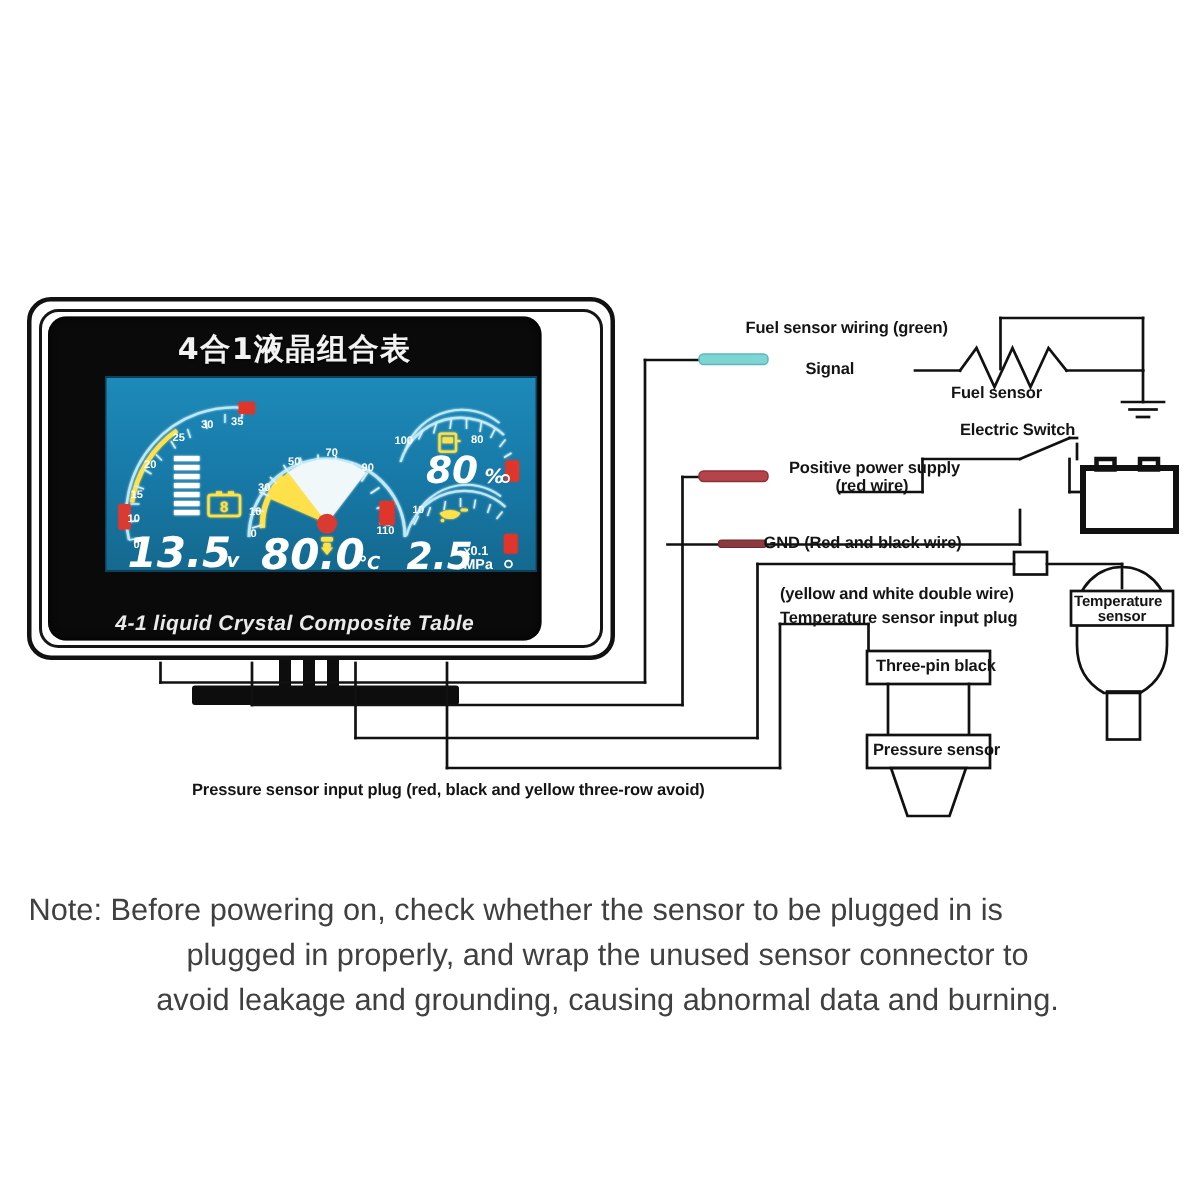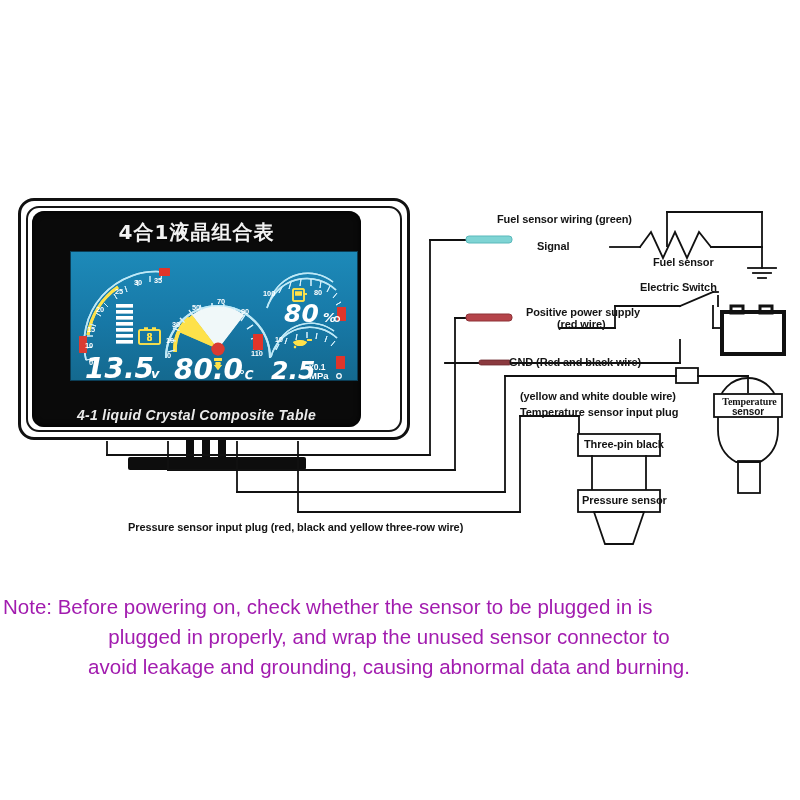--- a/index.html
+++ b/index.html
@@ -56,22 +56,22 @@
   
   .lbl{
     position:absolute;color:#141414;font-size:11px;line-height:12.5px;
     font-family:"Liberation Sans", sans-serif;white-space:pre;font-weight:bold;
     letter-spacing:-.1px;
   }
   .lbl.sm{font-size:10px;line-height:11.5px;}
 
   
   .note{
-    position:absolute;left:3px;top:592px;width:772px;
-    color:#a21caf;font-size:20.5px;line-height:30px;
+    position:absolute;left:19px;top:592px;width:772px;
+    color:#404040;font-size:20.5px;line-height:30px;
     font-family:"Liberation Sans", sans-serif;
   }
   .note .l1{text-align:left;}
   .note .l2,.note .l3{text-align:center;}
 </style>
 </head>
 <body>
 
 <div id="stage">
 
@@ -346,40 +346,40 @@
 
     <rect x="466" y="236" width="46" height="7" rx="3" fill="#7fd4d4" stroke="#5bb9bb" stroke-width="1"></rect>
     <rect x="466" y="314" width="46" height="7" rx="3" fill="#b5444a" stroke="#8e3237" stroke-width="1"></rect>
     <rect x="479" y="360" width="32" height="5" rx="2" fill="#8b3a3f" stroke="#6d2a2e" stroke-width="0.8"></rect>
   </svg>
 
   <div class="lbl" style="left:497px;top:213px;">Fuel sensor wiring (green)</div>
 
   <div class="lbl" style="left:537px;top:240px;">Signal</div>
 
-  <div class="lbl" style="left:653px;top:256px;text-align:right;">Fuel sensor</div>
+  <div class="lbl" style="left:634px;top:256px;text-align:right;">Fuel sensor</div>
 
   <div class="lbl" style="left:640px;top:281px;">Electric Switch</div>
 
   <div class="lbl" style="left:526px;top:306px;">Positive power supply</div>
   <div class="lbl" style="left:557px;top:318px;">(red wire)</div>
 
   <div class="lbl" style="left:509px;top:356px;">GND (Red and black wire)</div>
 
   <div class="lbl" style="left:520px;top:362px;margin-top:44px;">Temperature sensor input plug</div>
   <div class="lbl" style="left:520px;top:390px;">(yellow and white double wire)</div>
 
   <div class="lbl" style="left:584px;top:438px;width:70px;text-align:center;">Three-pin black</div>
 
   <div class="lbl" style="left:582px;top:494px;width:84px;text-align:center;">Pressure sensor</div>
 
-  <div class="lbl sm" style="left:716px;top:396px;width:67px;text-align:center;font-family:Liberation Serif, serif;">Temperature</div>
+  <div class="lbl sm" style="left:716px;top:396px;width:44px;text-align:center;">Temperature</div>
   <div class="lbl sm" style="left:716px;top:406px;width:64px;text-align:center;">sensor</div>
 
-  <div class="lbl" style="left:128px;top:521px;">Pressure sensor input plug (red, black and yellow three-row wire)</div>
+  <div class="lbl" style="left:128px;top:521px;">Pressure sensor input plug (red, black and yellow three-row avoid)</div>
 
   <div class="note">
     <div class="l1">Note: Before powering on, check whether the sensor to be plugged in is</div>
     <div class="l2">plugged in properly, and wrap the unused sensor connector to</div>
     <div class="l3">avoid leakage and grounding, causing abnormal data and burning.</div>
   </div>
 
 </div>
 
 </body></html>

